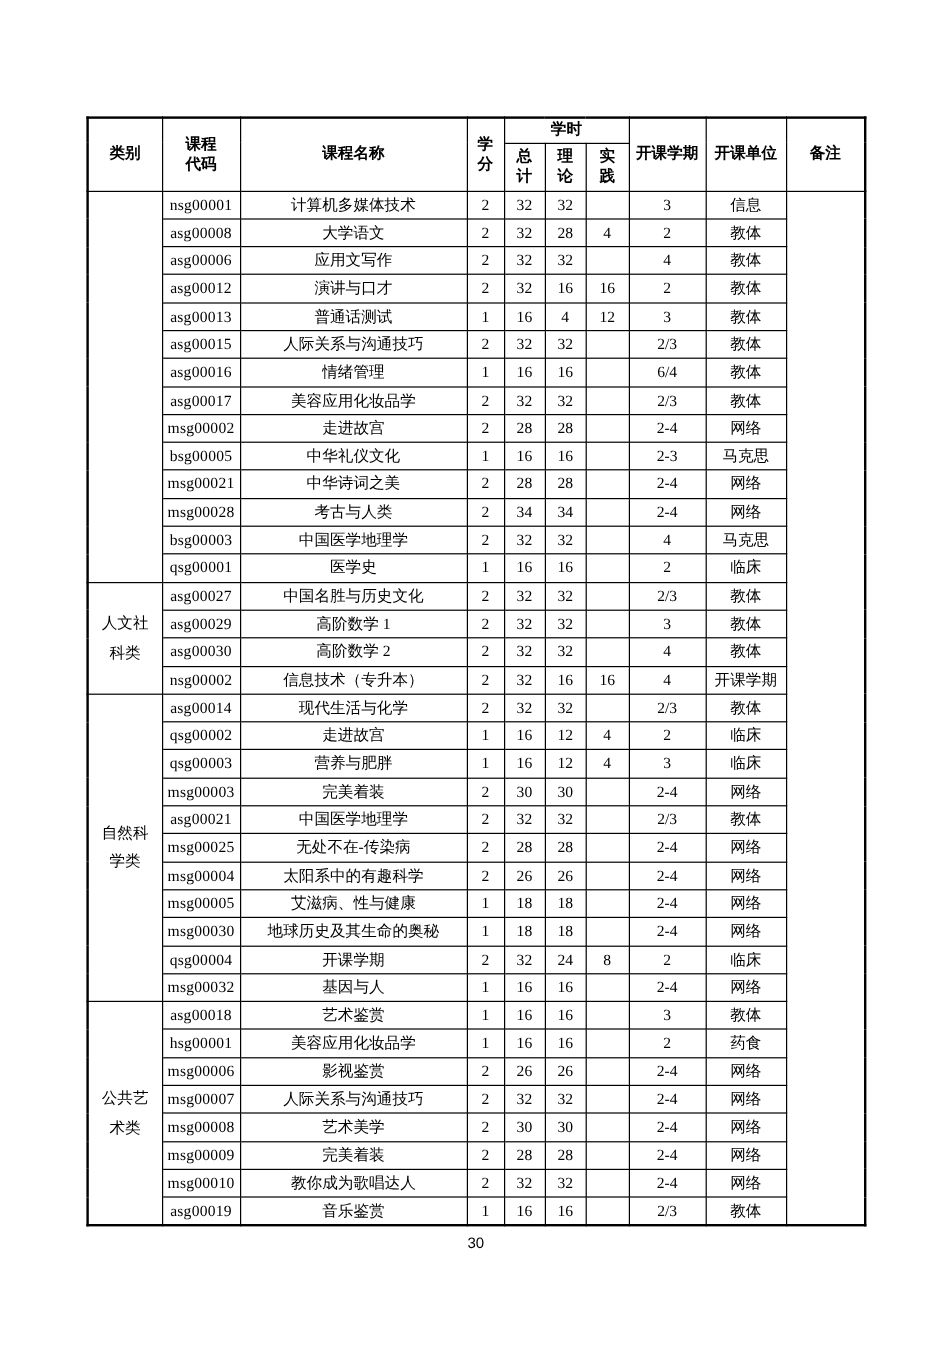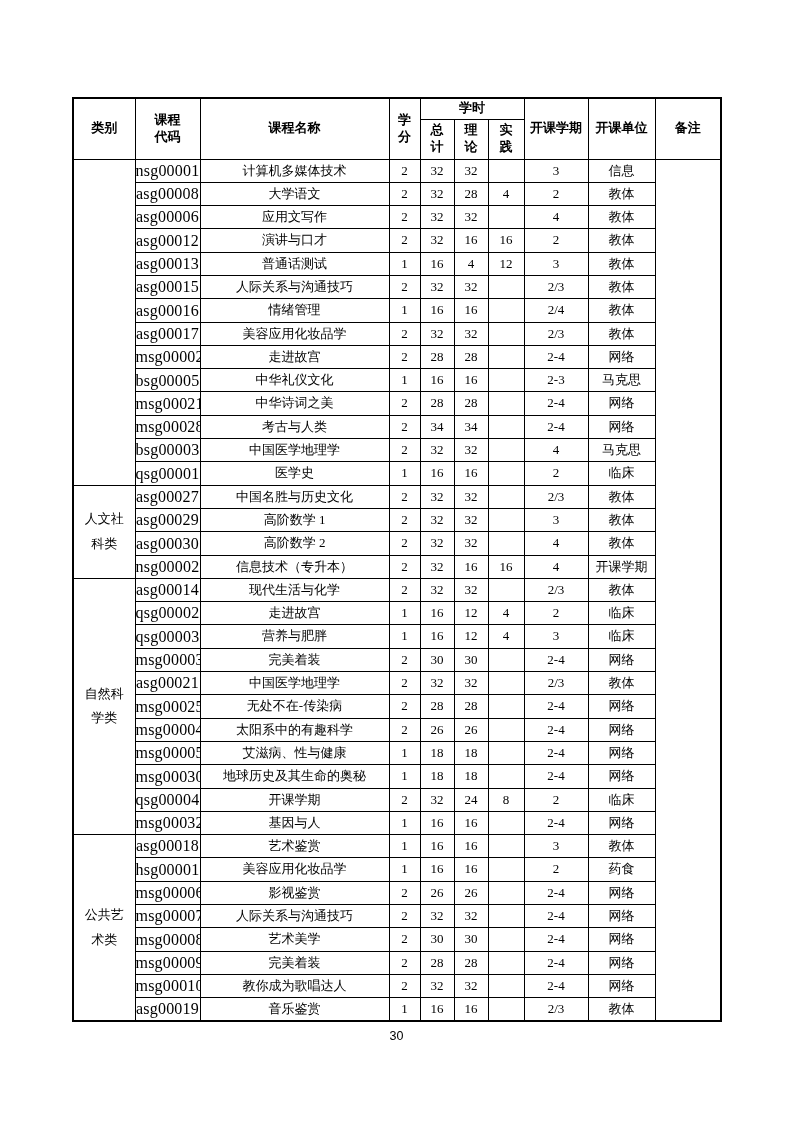--- a/index.html
+++ b/index.html
@@ -36,21 +36,21 @@
   }
   .course-table thead tr.h1 { height: 21px; }
   .course-table thead tr.h2 { height: 40px; }
   .course-table tbody tr { height: 23.3px; }
   .course-table tbody td {
     font-size: 13px;
     line-height: 1.1;
     white-space: nowrap;
   }
   .course-table tbody td.code {
-    font-size: 16px;
+    font-size: 13px;
     letter-spacing: 0.2px;
   }
   .course-table tbody td.cat {
     font-size: 13px;
     white-space: pre-line;
     line-height: 1.9;
     margin-left: 26px;
   }
   .page-number {
     position: absolute;
@@ -165,21 +165,21 @@
           <td>2/3</td>
           <td>教体</td>
         </tr>
         <tr>
           <td class="code">asg00016</td>
           <td>情绪管理</td>
           <td>1</td>
           <td>16</td>
           <td>16</td>
           <td></td>
-          <td>2/4</td>
+          <td>6/4</td>
           <td>教体</td>
         </tr>
         <tr>
           <td class="code">asg00017</td>
           <td>美容应用化妆品学</td>
           <td>2</td>
           <td>32</td>
           <td>32</td>
           <td></td>
           <td>2/3</td>

